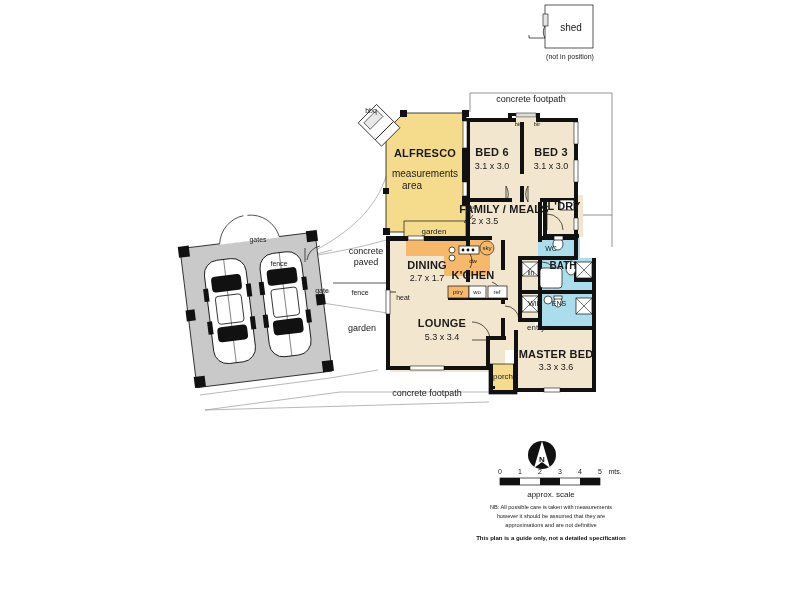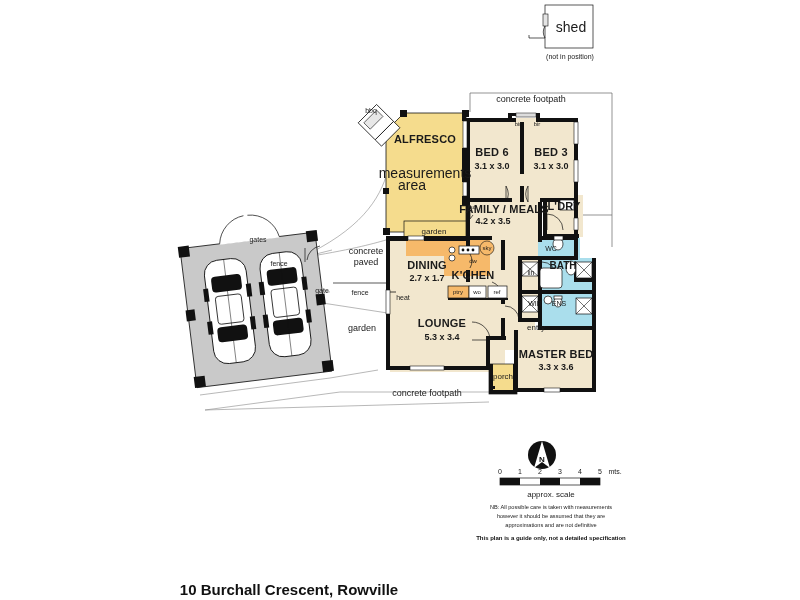--- a/index.html
+++ b/index.html
@@ -6,22 +6,22 @@
   body{
     width:800px;height:600px;background:#ffffff;overflow:hidden;
     font-family:"Liberation Sans",sans-serif;color:#111;position:relative;
   }
   #stage{position:absolute;left:0;top:0;width:800px;height:600px;}
   svg#plan{position:absolute;left:0;top:0;width:800px;height:600px;}
 
   .lbl{position:absolute;white-space:nowrap;font-family:"Liberation Sans",sans-serif;color:#1a1a1a;}
   .lbl.c{transform:translate(-50%,-50%);text-align:center;}
   .room-name{font-size:11px;font-weight:700;letter-spacing:.2px;}
-  .room-dim{font-size:9px;font-weight:700;}
-  .room-sub{font-size:14px;}
+  .room-dim{font-size:9px;font-weight:400;}
+  .room-sub{font-size:10px;}
   .tiny{font-size:6px;}
   .tiny2{font-size:7px;}
   .ext{font-size:9px;}
   .ext-sm{font-size:8px;}
   .bold-sm{font-size:10px;font-weight:700;}
   .title{font-size:15px;font-weight:700;color:#111;}
   .disc{font-size:5.6px;color:#222;line-height:1.6;text-align:center;}
   .disc-b{font-size:6px;font-weight:700;color:#111;text-align:center;}
   .scale-num{font-size:7px;}
   .scale-cap{font-size:8px;}
@@ -344,34 +344,34 @@
 <div class="lbl ext c" style="left:427px;top:393px">concrete footpath</div>
 <div class="lbl ext-sm c" style="left:434px;top:231px">garden</div>
 <div class="lbl ext c" style="left:362px;top:328px">garden</div>
 <div class="lbl ext c" style="left:366px;top:251px">concrete</div>
 <div class="lbl ext c" style="left:366px;top:262px">paved</div>
 <div class="lbl tiny2 c" style="left:258px;top:239px">gates</div>
 <div class="lbl tiny2 c" style="left:322px;top:290px">gate</div>
 <div class="lbl tiny2 c" style="left:279px;top:263px">fence</div>
 <div class="lbl tiny2 c" style="left:360px;top:292px">fence</div>
 
-<div class="lbl room-name c" style="left:425px;top:139px">ALFRESCO</div>
+<div class="lbl room-name c" style="left:425px;top:153px">ALFRESCO</div>
 <div class="lbl room-sub c" style="left:425px;top:173px">measurements</div>
 <div class="lbl room-sub c" style="left:412px;top:185px">area</div>
 <div class="lbl tiny2 c" style="left:371px;top:110px">bbq</div>
 
 <div class="lbl room-name c" style="left:492px;top:152px">BED 6</div>
 <div class="lbl room-dim c" style="left:492px;top:166px">3.1 x 3.0</div>
 <div class="lbl room-name c" style="left:551px;top:152px">BED 3</div>
 <div class="lbl room-dim c" style="left:551px;top:166px">3.1 x 3.0</div>
 <div class="lbl tiny c" style="left:518px;top:124px">bir</div>
 <div class="lbl tiny c" style="left:537px;top:124px">bir</div>
 
 <div class="lbl room-name c" style="left:504px;top:209px">FAMILY / MEALS</div>
-<div class="lbl room-dim c" style="left:493px;top:221px">4.2 x 3.5</div>
+<div class="lbl room-dim c" style="left:481px;top:221px">4.2 x 3.5</div>
 <div class="lbl tiny c" style="left:473px;top:207px">sd</div>
 
 <div class="lbl room-name c" style="left:564px;top:206px">L'DRY</div>
 
 <div class="lbl room-name c" style="left:427px;top:265px">DINING</div>
 <div class="lbl room-dim c" style="left:427px;top:278px">2.7 x 1.7</div>
 <div class="lbl room-name c" style="left:473px;top:275px">K'CHEN</div>
 <div class="lbl tiny c" style="left:487px;top:248px">sky</div>
 <div class="lbl tiny c" style="left:473px;top:261px">dw</div>
 <div class="lbl tiny c" style="left:458px;top:292px">ptry</div>
@@ -401,15 +401,14 @@
 <div class="lbl scale-num c" style="left:580px;top:471px">4</div>
 <div class="lbl scale-num c" style="left:600px;top:471px">5</div>
 <div class="lbl scale-num c" style="left:615px;top:471px">mts.</div>
 <div class="lbl scale-cap c" style="left:551px;top:494px">approx. scale</div>
 
 <div class="lbl disc c" style="left:551px;top:507px;width:230px">NB:  All possible care is taken with measurements</div>
 <div class="lbl disc c" style="left:551px;top:516px;width:230px">however it should be assumed that they are</div>
 <div class="lbl disc c" style="left:551px;top:525px;width:230px">approximations and are not definitive</div>
 <div class="lbl disc-b c" style="left:551px;top:538px;width:250px">This plan is a guide only, not a detailed specification</div>
 
-<div class="lbl title c" style="left:289px;top:589px">10 Burchall Crescent, Rowville</div>
 
 </div>
 
 </body></html>

